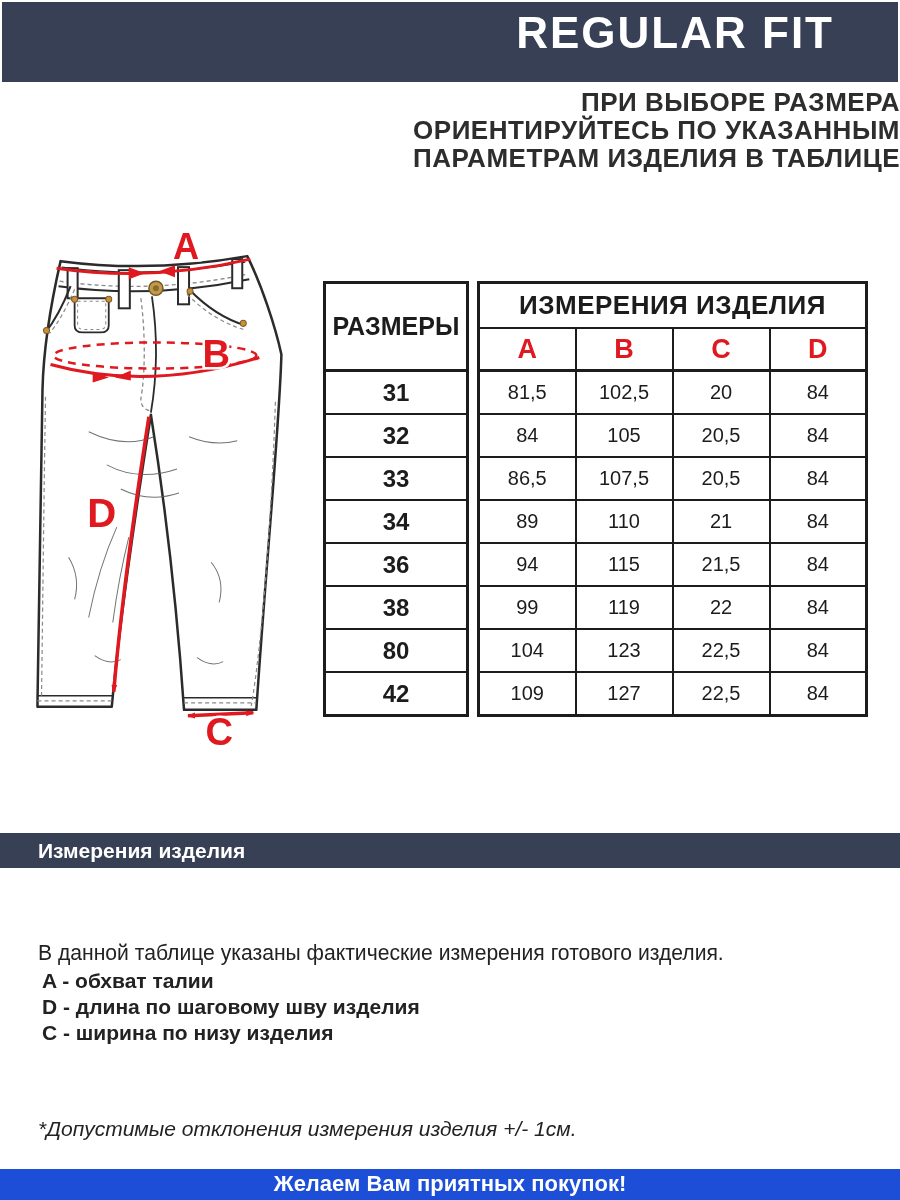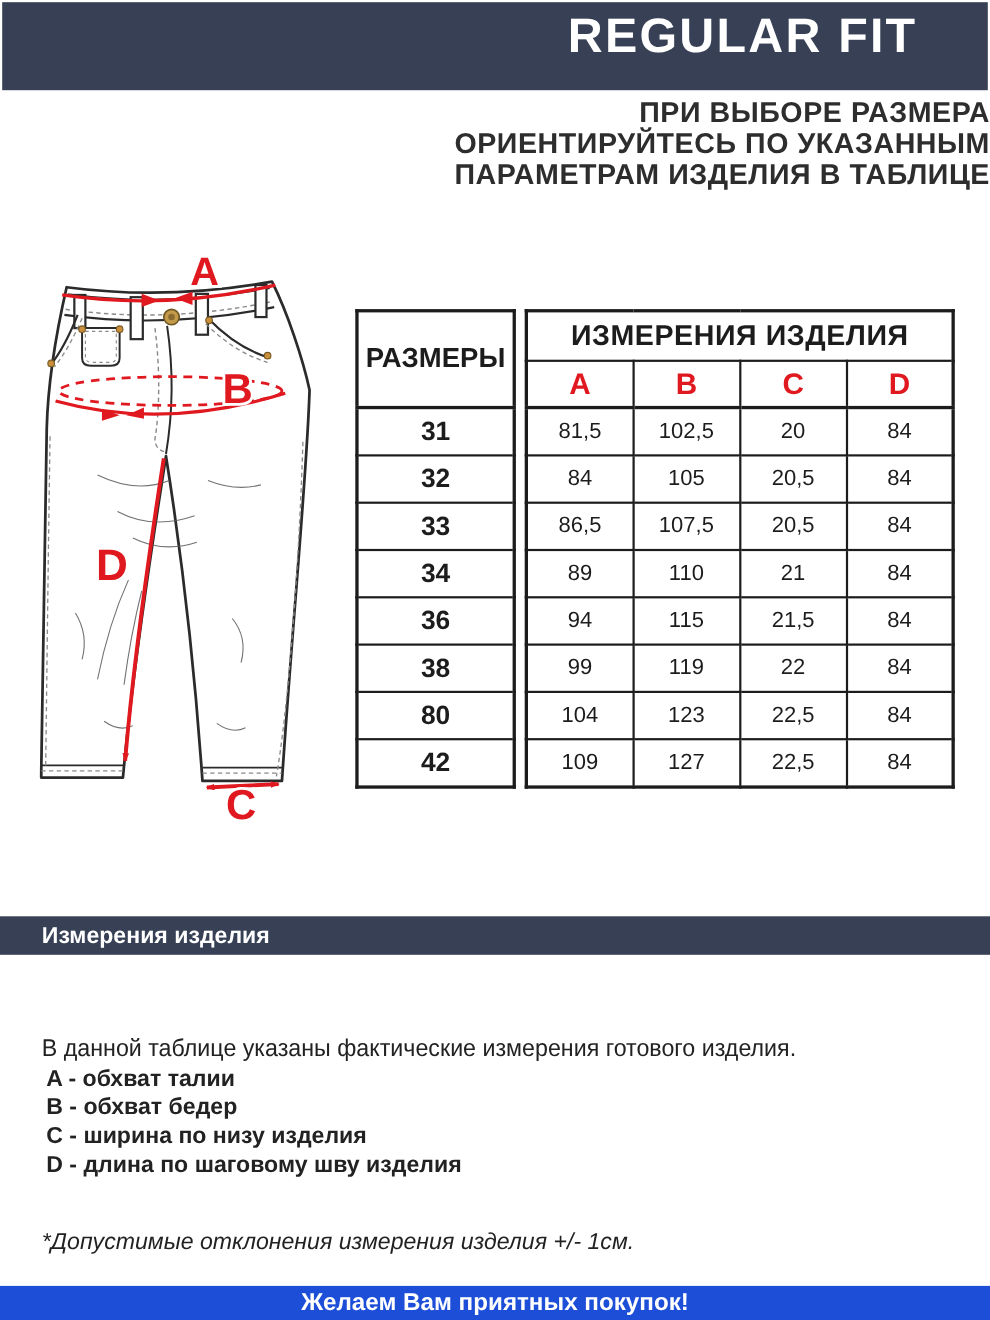--- a/index.html
+++ b/index.html
@@ -278,23 +278,22 @@
     </table>
 
   <div class="section-bar">
     <span>Измерения изделия</span>
   </div>
 
   <p class="desc">В данной таблице указаны фактические измерения готового изделия.</p>
 
   <div class="legend">
     <div>A - обхват талии</div>
-    <div>B - обхват бедер</div>
+    <div>D - длина по шаговому шву изделия</div>
     <div>C - ширина по низу изделия</div>
-    <div>D - длина по шаговому шву изделия</div>
   </div>
 
   <p class="note">*Допустимые отклонения измерения изделия +/- 1см.</p>
 
   <div class="bottombar">
     <span>Желаем Вам приятных покупок!</span>
   </div>
 
 </div>
 

